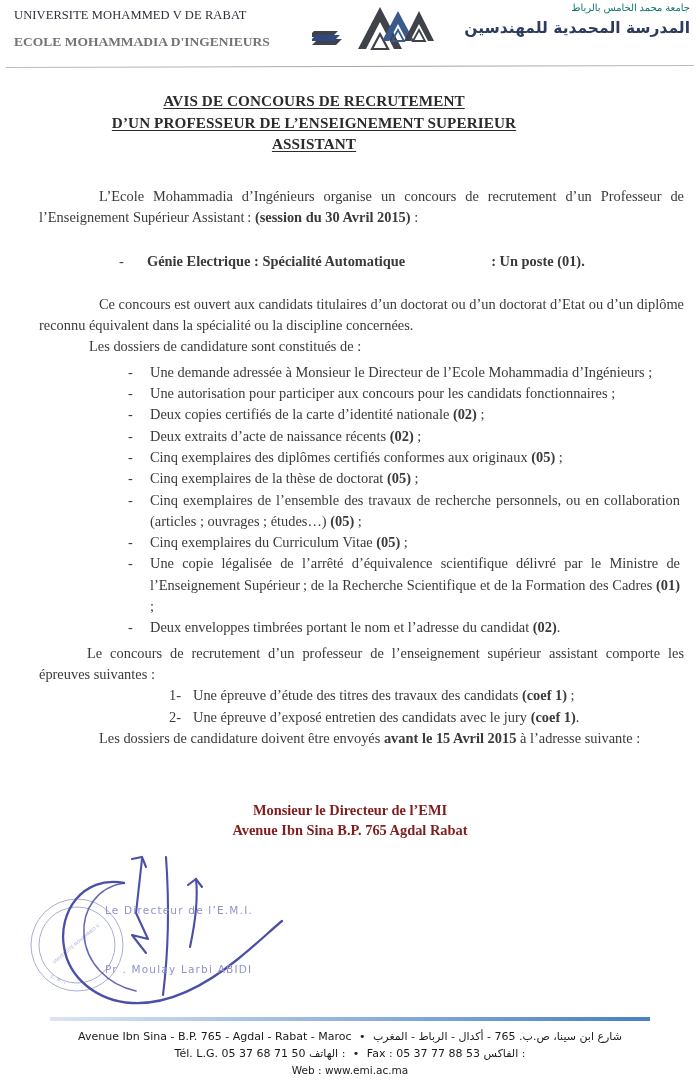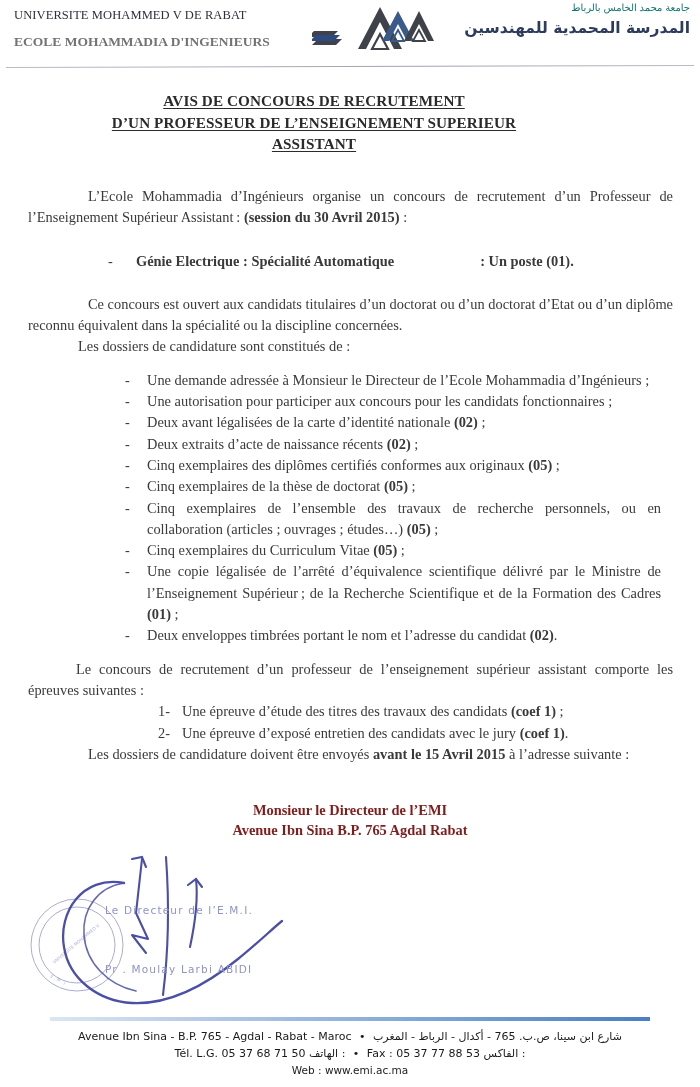--- a/index.html
+++ b/index.html
@@ -98,21 +98,21 @@
     letter-spacing: 0.1px;
   }
   .doc-title span {
     text-decoration: underline;
     text-underline-offset: 2px;
   }
 
   
   .content {
     position: absolute;
-    left: 28px;
+    left: 39px;
     top: 186px;
     width: 645px;
     font-size: 14.4px;
     line-height: 21.3px;
     color: #3a3a3a;
   }
   p.just {
     margin: 0;
     text-align: justify;
     text-align-last: left;
@@ -140,21 +140,21 @@
   .poste-label { flex: 0 0 auto; }
   .poste-count {
     margin-left: 86px;
   }
   .lead-in {
     margin: 0;
     padding-left: 50px;
   }
   ul.dash-list {
     list-style: none;
-    margin: 12px;
+    margin: 4px;
     padding: 0 0 0 82px;
   }
   ul.dash-list > li {
     position: relative;
     padding-left: 25px;
     text-align: justify;
     text-align-last: left;
   }
   ul.dash-list > li::before {
     content: "-";
@@ -297,21 +297,21 @@
     <span class="poste-count">: Un poste (01).</span>
   </div>
 
   <p class="just">Ce concours est ouvert aux candidats titulaires d’un doctorat ou d’un doctorat d’Etat ou d’un diplôme reconnu équivalent dans la spécialité ou la discipline concernées.</p>
 
   <p class="lead-in">Les dossiers de candidature sont constitués de :</p>
 
   <ul class="dash-list" id="dossier-list">
       <li><span>Une demande adressée à Monsieur le Directeur de l’Ecole Mohammadia d’Ingénieurs ;</span></li>
       <li><span>Une autorisation pour participer aux concours pour les candidats fonctionnaires ;</span></li>
-      <li><span>Deux avant légalisées de la carte d’identité nationale </span><b>(02)</b><span> ;</span></li>
+      <li><span>Deux copies certifiés de la carte d’identité nationale </span><b>(02)</b><span> ;</span></li>
       <li><span>Deux extraits d’acte de naissance récents </span><b>(02)</b><span> ;</span></li>
       <li><span>Cinq exemplaires des diplômes certifiés conformes aux originaux </span><b>(05)</b><span> ;</span></li>
       <li><span>Cinq exemplaires de la thèse de doctorat </span><b>(05)</b><span> ;</span></li>
       <li><span>Cinq exemplaires de l’ensemble des travaux de recherche personnels, ou en collaboration (articles ; ouvrages ; études…) </span><b>(05)</b><span> ;</span></li>
       <li><span>Cinq exemplaires du Curriculum Vitae </span><b>(05)</b><span> ;</span></li>
       <li><span>Une copie légalisée de l’arrêté d’équivalence scientifique délivré par le Ministre de l’Enseignement Supérieur ; de la Recherche Scientifique et de la Formation des Cadres  </span><b>(01)</b><span> ;</span></li>
       <li><span>Deux enveloppes timbrées portant le nom et l’adresse du candidat </span><b>(02)</b><span>.</span></li>
     </ul>
 
   <p class="just2">Le concours de recrutement d’un professeur de l’enseignement supérieur assistant comporte les épreuves suivantes :</p>

